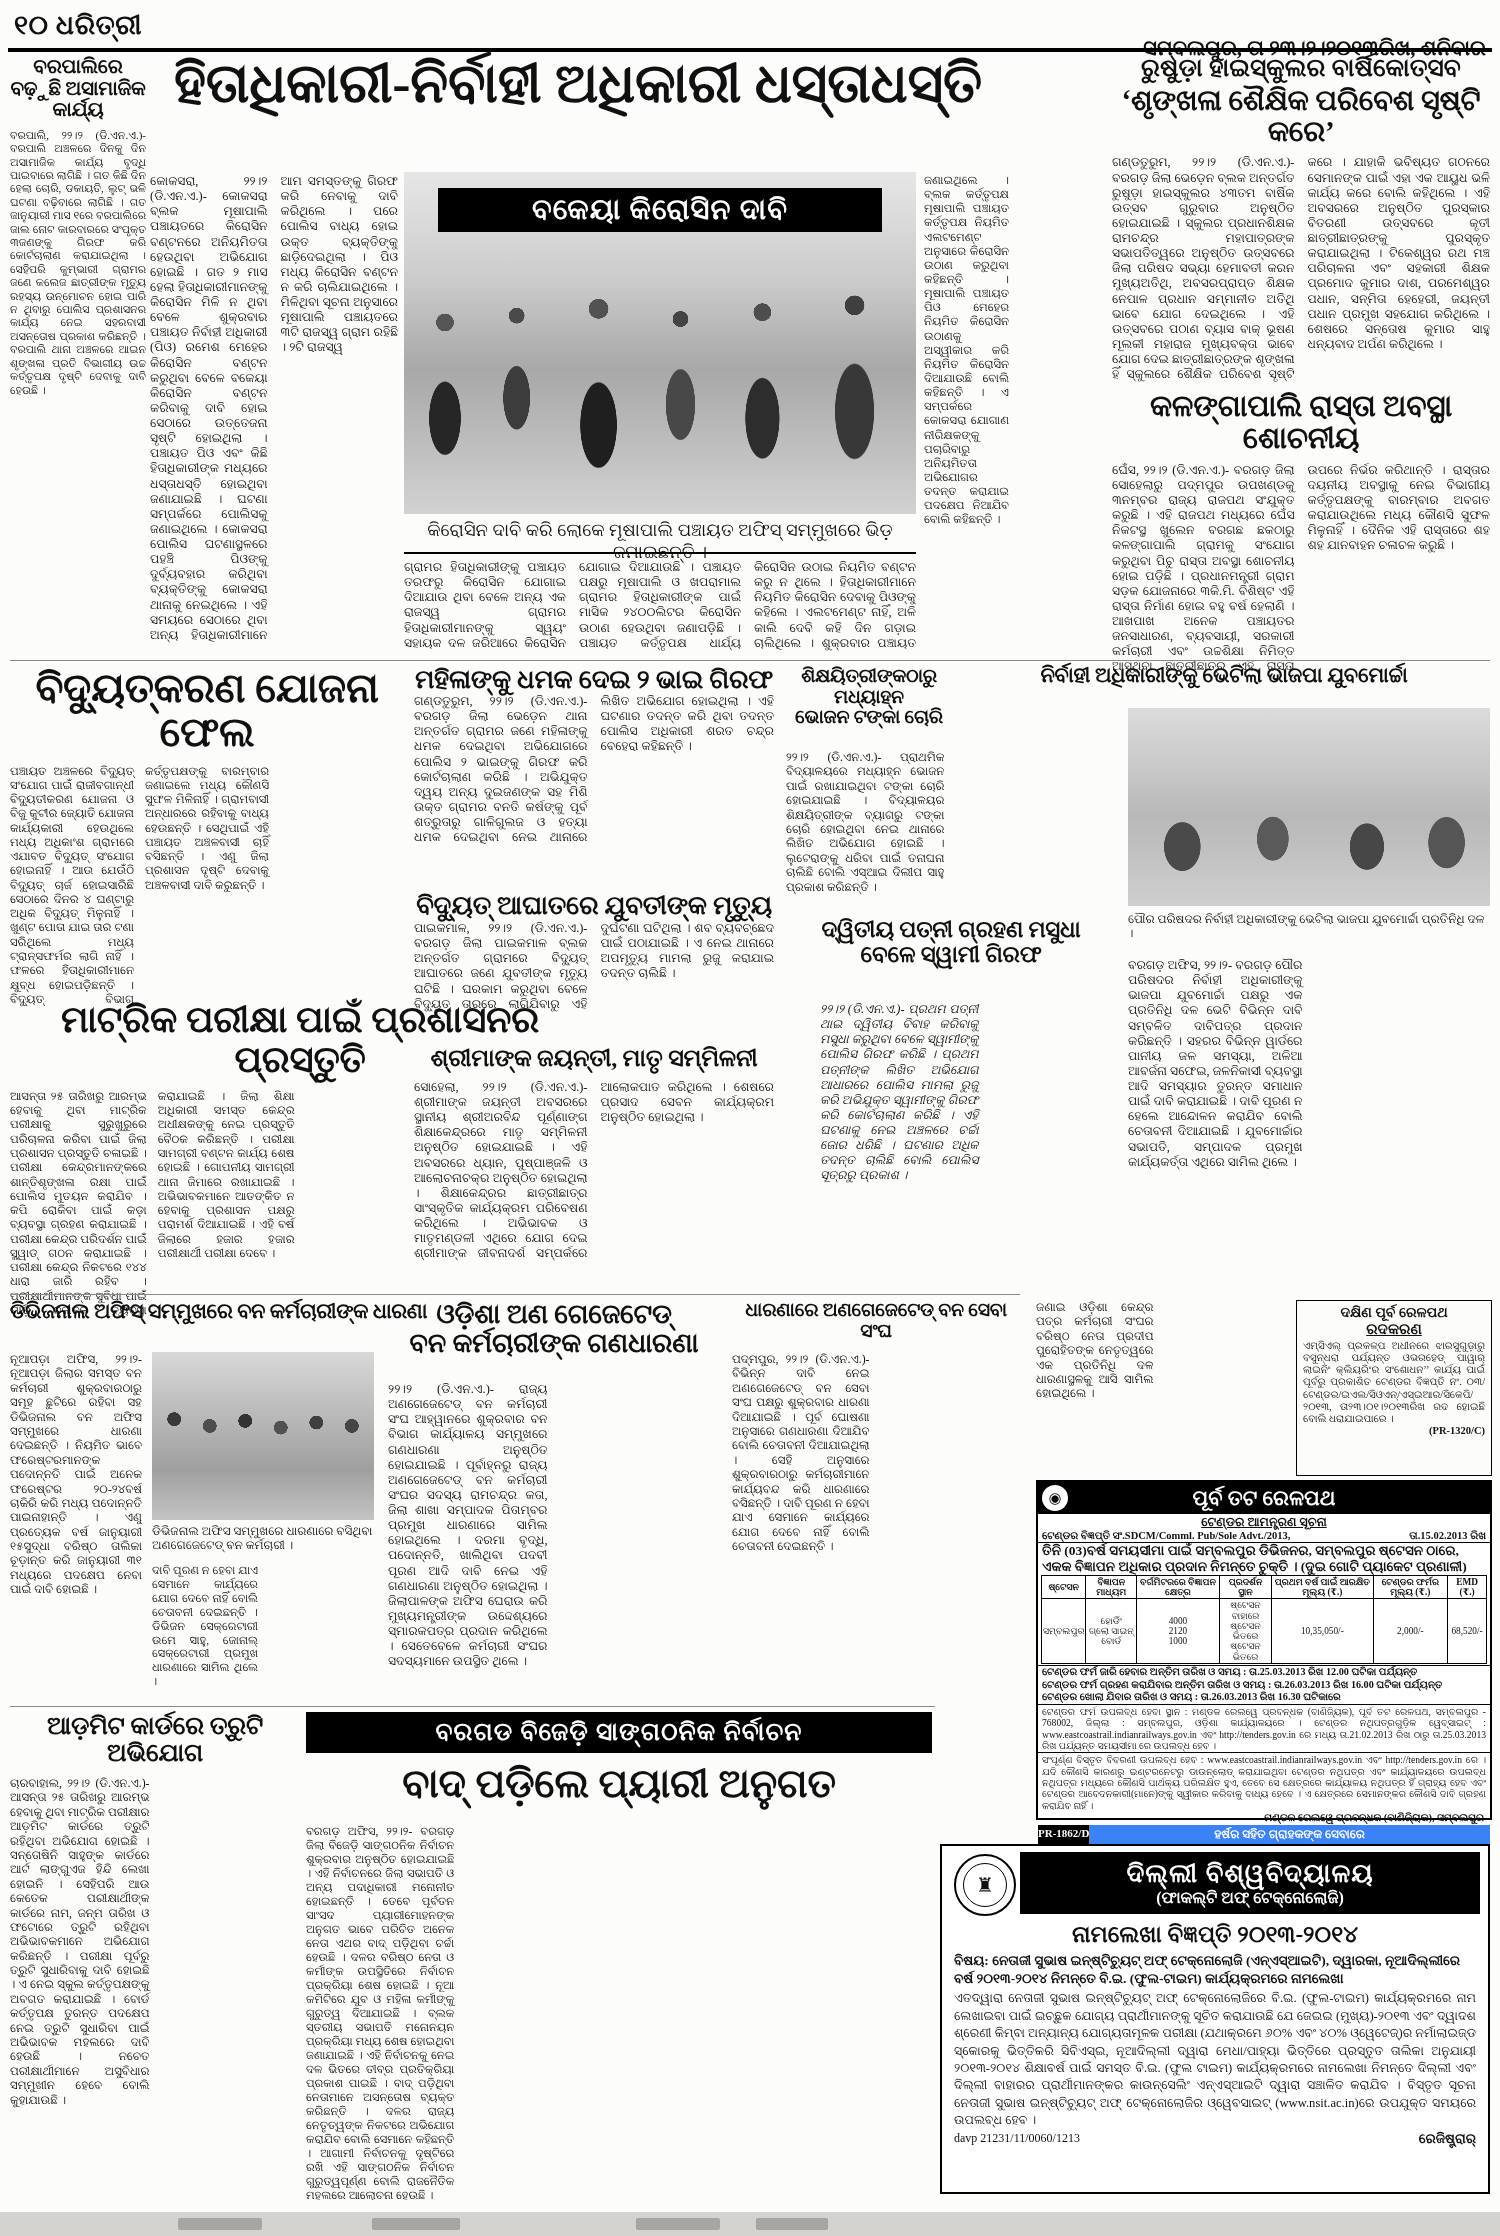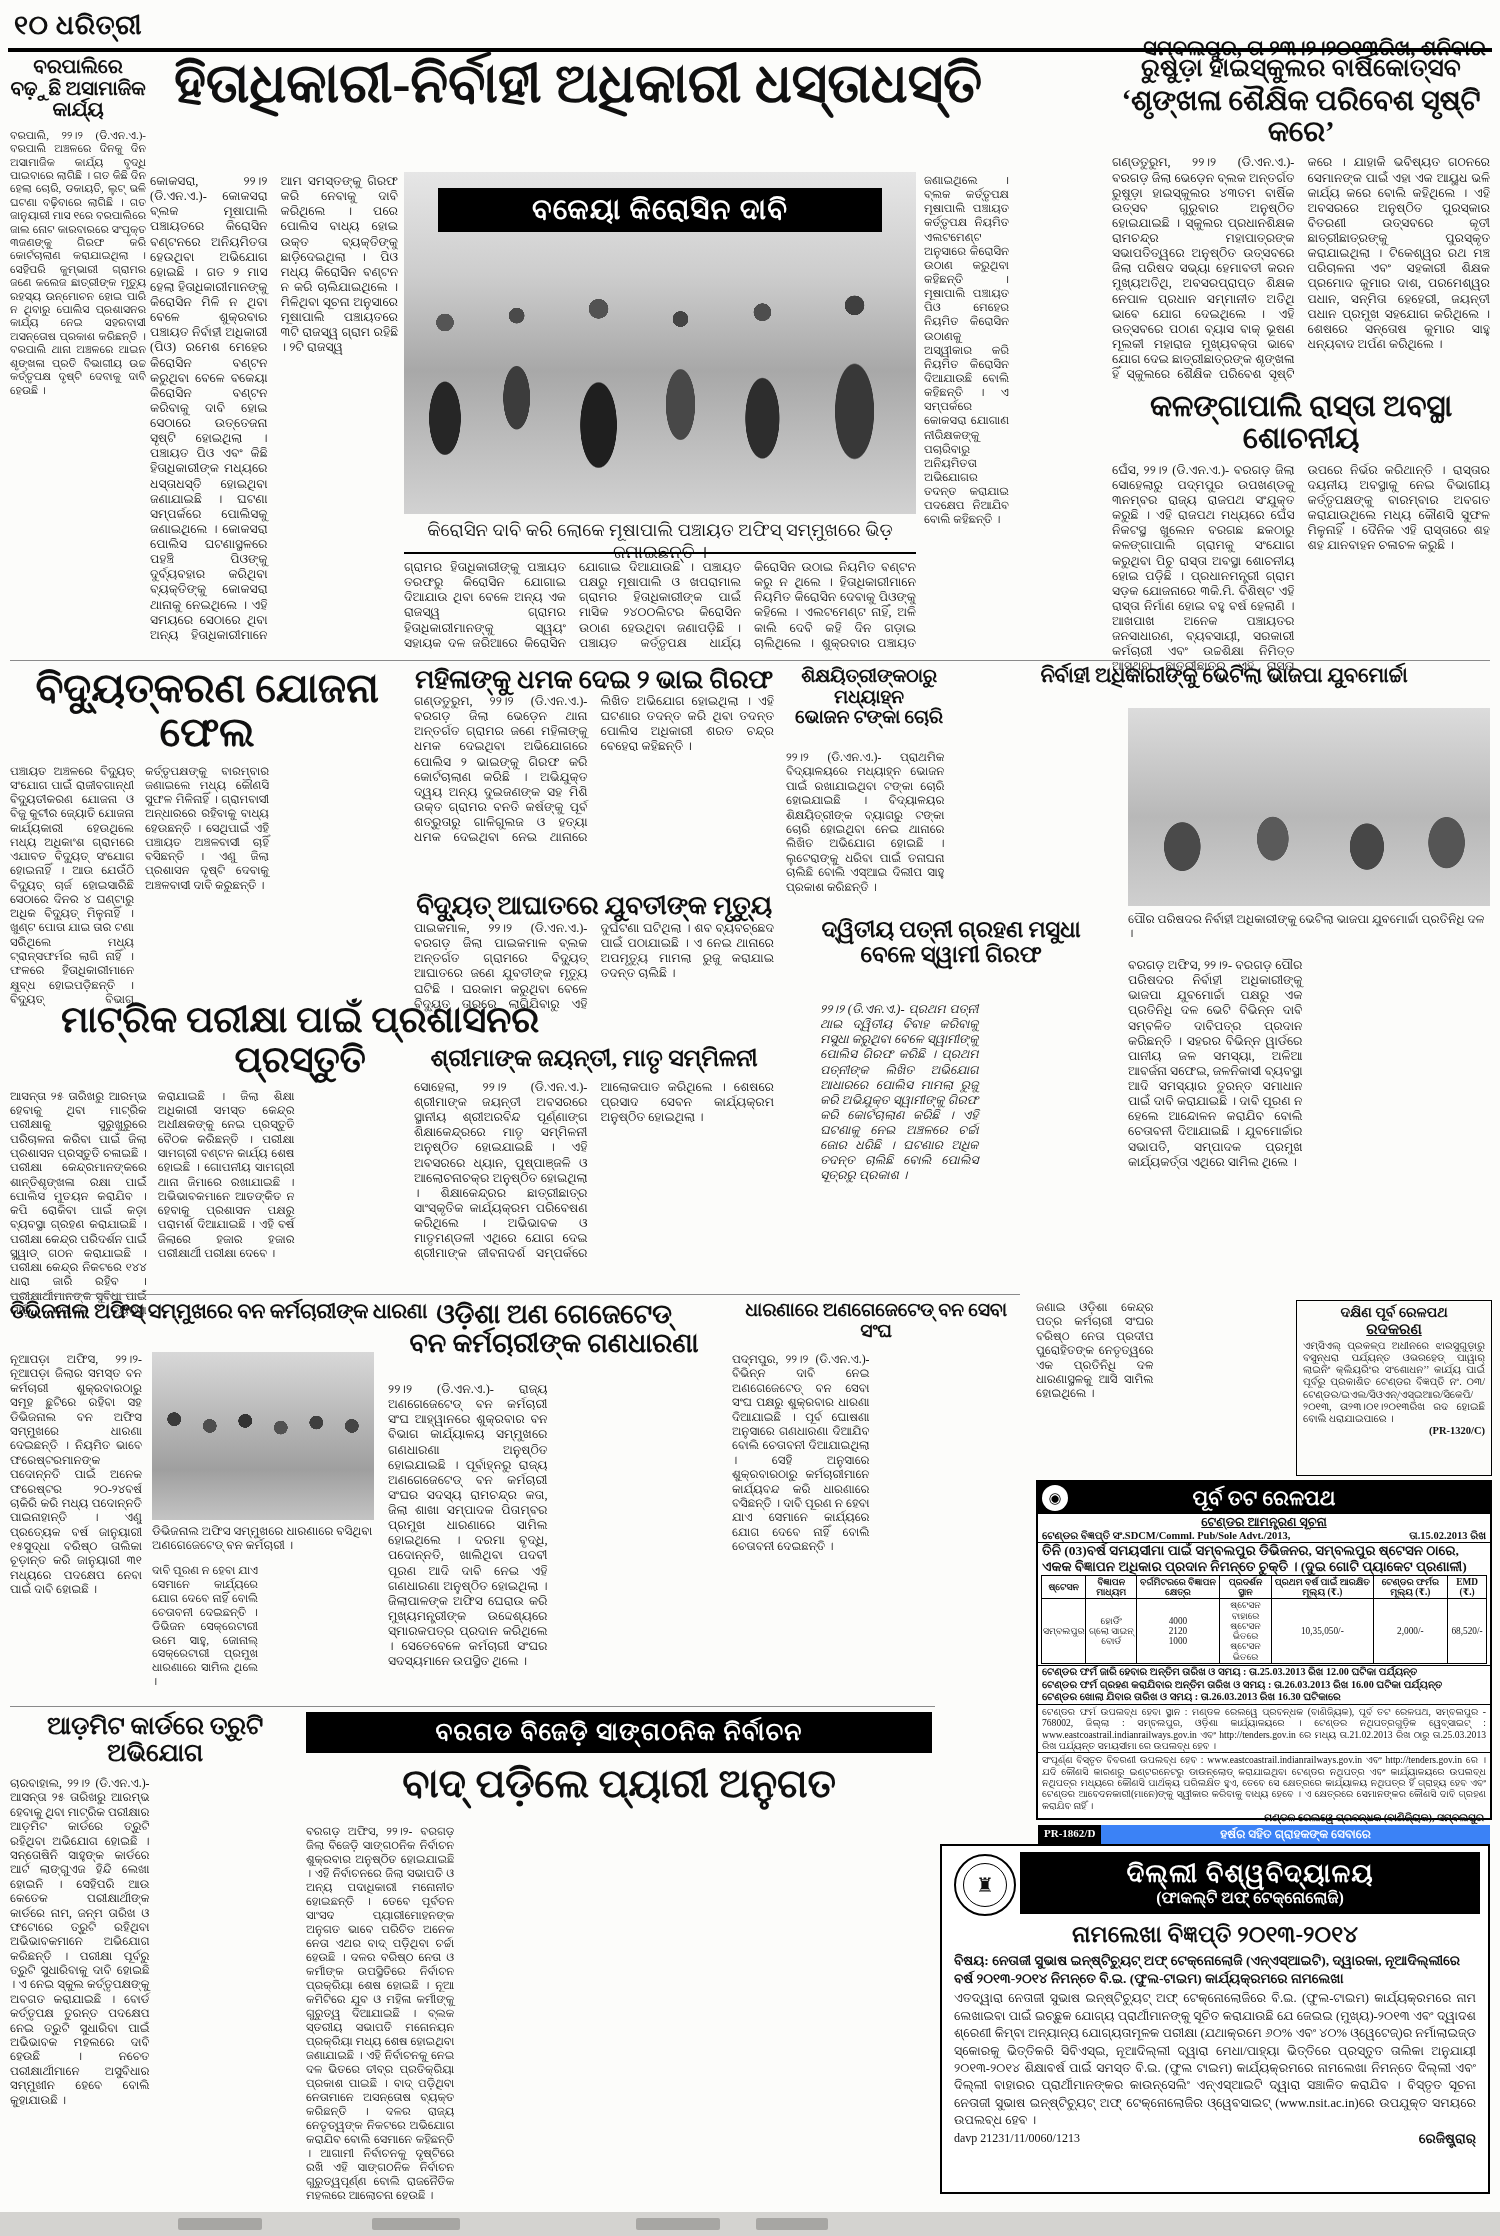--- a/index.html
+++ b/index.html
@@ -111,21 +111,21 @@
   #ad-ecr .logo{position:absolute;left:4px;top:3px;width:26px;height:26px;border-radius:50%;background:#fff;display:flex;align-items:center;justify-content:center;color:#000;font-size:15px;}
   #ad-ecr .sub{font-size:12.5px;font-weight:bold;text-align:center;text-decoration:underline;margin-top:1px;}
   #ad-ecr .refrow{display:flex;justify-content:space-between;font-size:10.5px;font-weight:bold;padding:0 4px;}
   #ad-ecr .intro{font-size:13.5px;font-weight:bold;line-height:1.15;padding:0 4px;border-top:1px solid #000;}
   #ad-ecr table{border-collapse:collapse;width:calc(100% - 6px);margin:1px 3px;font-size:9.3px;line-height:1.1;}
   #ad-ecr th,#ad-ecr td{border:1px solid #000;text-align:center;padding:1px;white-space:pre-line;}
   #ad-ecr .dates{font-size:10.2px;line-height:1.25;padding:0 4px;border-top:1px solid #000;font-weight:bold;}
   #ad-ecr .para{font-size:9.6px;line-height:1.18;text-align:justify;padding:1px 4px;border-top:1px solid #000;}
   #ad-ecr .sign{font-size:10.5px;font-weight:bold;text-align:right;padding:0 6px;}
   #ad-ecr .foot{display:flex;height:20px;margin-top:1px;}
-  #ad-ecr .foot .pr{font-size:11px;font-weight:bold;padding:2px 6px;background:#000;color:#fff;}
+  #ad-ecr .foot .pr{font-size:11px;font-weight:bold;padding:2px 0;background:#000;color:#fff;}
   #ad-ecr .foot .tag{flex:1;background:#3b82f6;color:#fff;font-size:12px;font-weight:bold;text-align:center;padding-top:2px;}
   
   #ad-du{left:940px;top:1844px;width:550px;height:350px;border:2px solid #000;box-sizing:border-box;background:#fff;}
   #ad-du .banner{position:relative;background:#000;color:#fff;height:62px;margin:6px 8px 0 78px;display:flex;flex-direction:column;align-items:center;justify-content:center;}
   #ad-du .b1{font-size:26px;font-weight:bold;letter-spacing:1px;}
   #ad-du .b2{font-size:16px;font-weight:bold;}
   #ad-du .logo{position:absolute;left:12px;top:8px;width:58px;height:58px;border:2px solid #000;border-radius:50%;display:flex;align-items:center;justify-content:center;}
   #ad-du .logo .inner{width:42px;height:42px;border:1.5px solid #000;border-radius:50%;display:flex;align-items:center;justify-content:center;font-size:20px;}
   #ad-du .title{font-size:23px;font-weight:bold;text-align:center;margin-top:8px;}
   #ad-du .subject{font-size:13.5px;font-weight:bold;line-height:1.35;padding:4px 12px 0 12px;}

